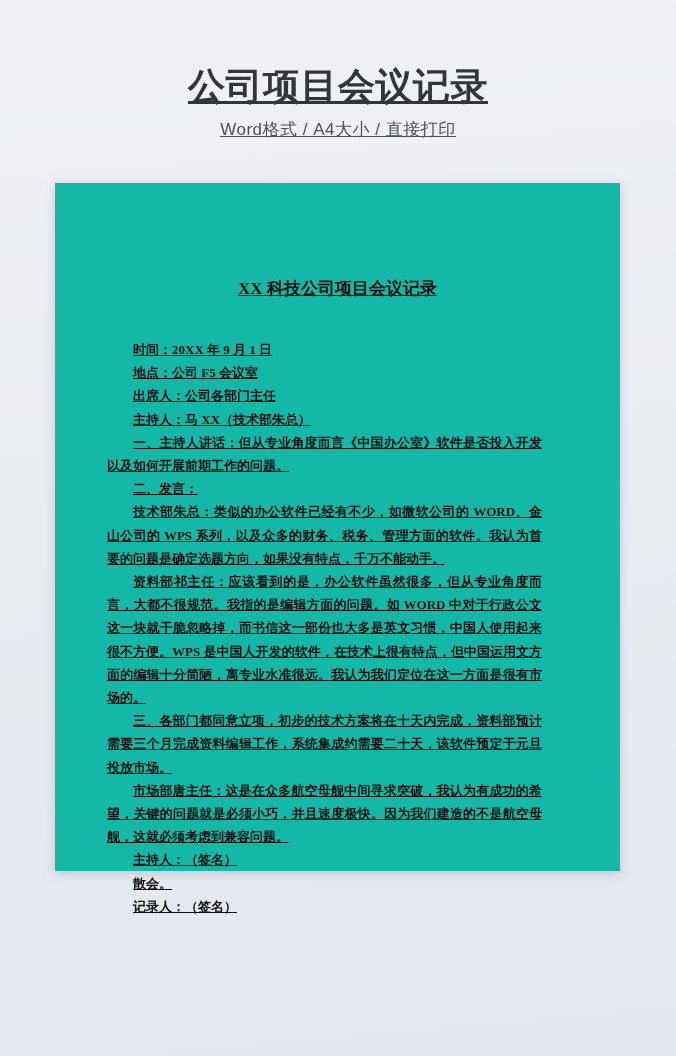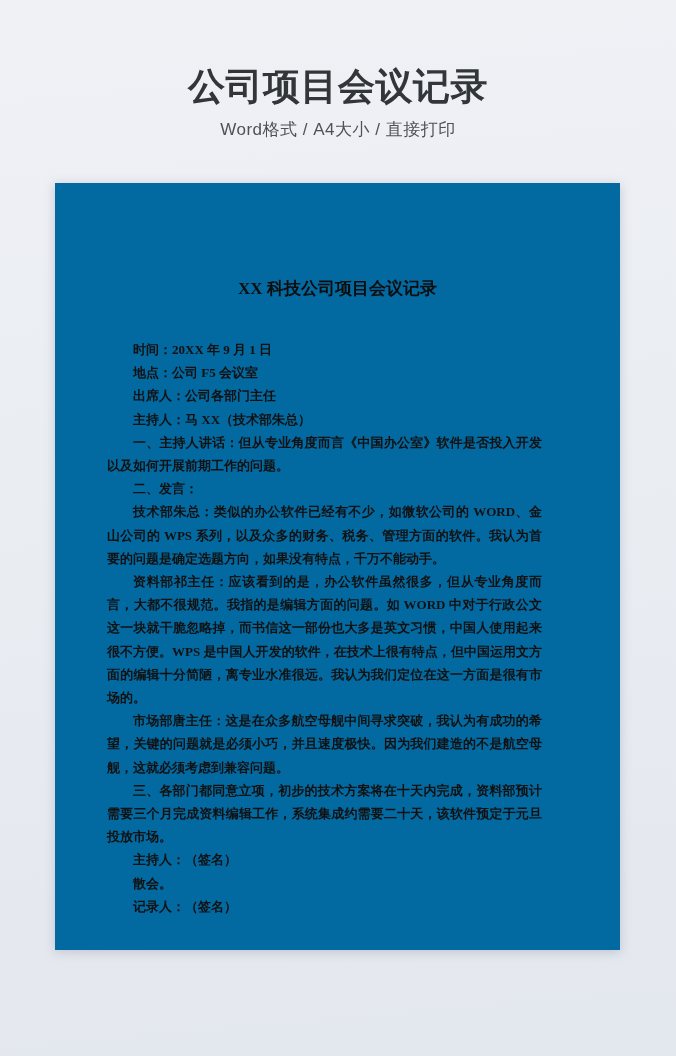--- a/index.html
+++ b/index.html
@@ -1,15 +1,15 @@
 <!DOCTYPE html>
 <html><head>
 <meta charset="utf-8">
 <style>
-  * { margin: 0; padding: 0; box-sizing: border-box; }
+  * { margin: 0; padding: 0; box-sizing: border-box; text-decoration: underline; }
   html, body { width: 676px; height: 1056px; }
   body {
     position: relative;
     overflow: hidden;
     background: linear-gradient(175deg, #eff1f5 0%, #eaedf2 45%, #e3e7ee 100%);
     font-family: "Liberation Sans", "DejaVu Sans", sans-serif;
   }
   .banner {
     position: absolute;
     top: 0; left: 0;
@@ -30,22 +30,22 @@
     line-height: 28px;
     font-weight: 400;
     color: #4e5256;
     letter-spacing: 0.5px;
   }
   .page {
     position: absolute;
     left: 55px;
     top: 183px;
     width: 565px;
-    height: 767px;
-    background: #0369a1;
+    height: 688px;
+    background: #14b8a6;
     box-shadow: 0 2px 10px rgba(120, 130, 150, 0.35);
   }
   .doc-title {
     margin-top: 94px;
     text-align: center;
     font-family: "Liberation Serif", "DejaVu Serif", serif;
     font-size: 17px;
     line-height: 24px;
     font-weight: 700;
     color: #0d0d0d;
@@ -76,19 +76,19 @@
   <h2 class="doc-title">XX 科技公司项目会议记录</h2>
   <div class="doc-body">
     <p>时间：20XX 年 9 月 1 日</p>
     <p>地点：公司 F5 会议室</p>
     <p>出席人：公司各部门主任</p>
     <p>主持人：马 XX（技术部朱总）</p>
     <p>一、主持人讲话：但从专业角度而言《中国办公室》软件是否投入开发以及如何开展前期工作的问题。</p>
     <p>二、发言：</p>
     <p>技术部朱总：类似的办公软件已经有不少，如微软公司的 WORD、金山公司的 WPS 系列，以及众多的财务、税务、管理方面的软件。我认为首要的问题是确定选题方向，如果没有特点，千万不能动手。</p>
     <p>资料部祁主任：应该看到的是，办公软件虽然很多，但从专业角度而言，大都不很规范。我指的是编辑方面的问题。如 WORD 中对于行政公文这一块就干脆忽略掉，而书信这一部份也大多是英文习惯，中国人使用起来很不方便。WPS 是中国人开发的软件，在技术上很有特点，但中国运用文方面的编辑十分简陋，离专业水准很远。我认为我们定位在这一方面是很有市场的。</p>
+    <p>三、各部门都同意立项，初步的技术方案将在十天内完成，资料部预计需要三个月完成资料编辑工作，系统集成约需要二十天，该软件预定于元旦投放市场。</p>
     <p>市场部唐主任：这是在众多航空母舰中间寻求突破，我认为有成功的希望，关键的问题就是必须小巧，并且速度极快。因为我们建造的不是航空母舰，这就必须考虑到兼容问题。</p>
-    <p>三、各部门都同意立项，初步的技术方案将在十天内完成，资料部预计需要三个月完成资料编辑工作，系统集成约需要二十天，该软件预定于元旦投放市场。</p>
     <p>主持人：（签名）</p>
     <p>散会。</p>
     <p>记录人：（签名）</p>
   </div>
 </div>
 
 </body></html>

